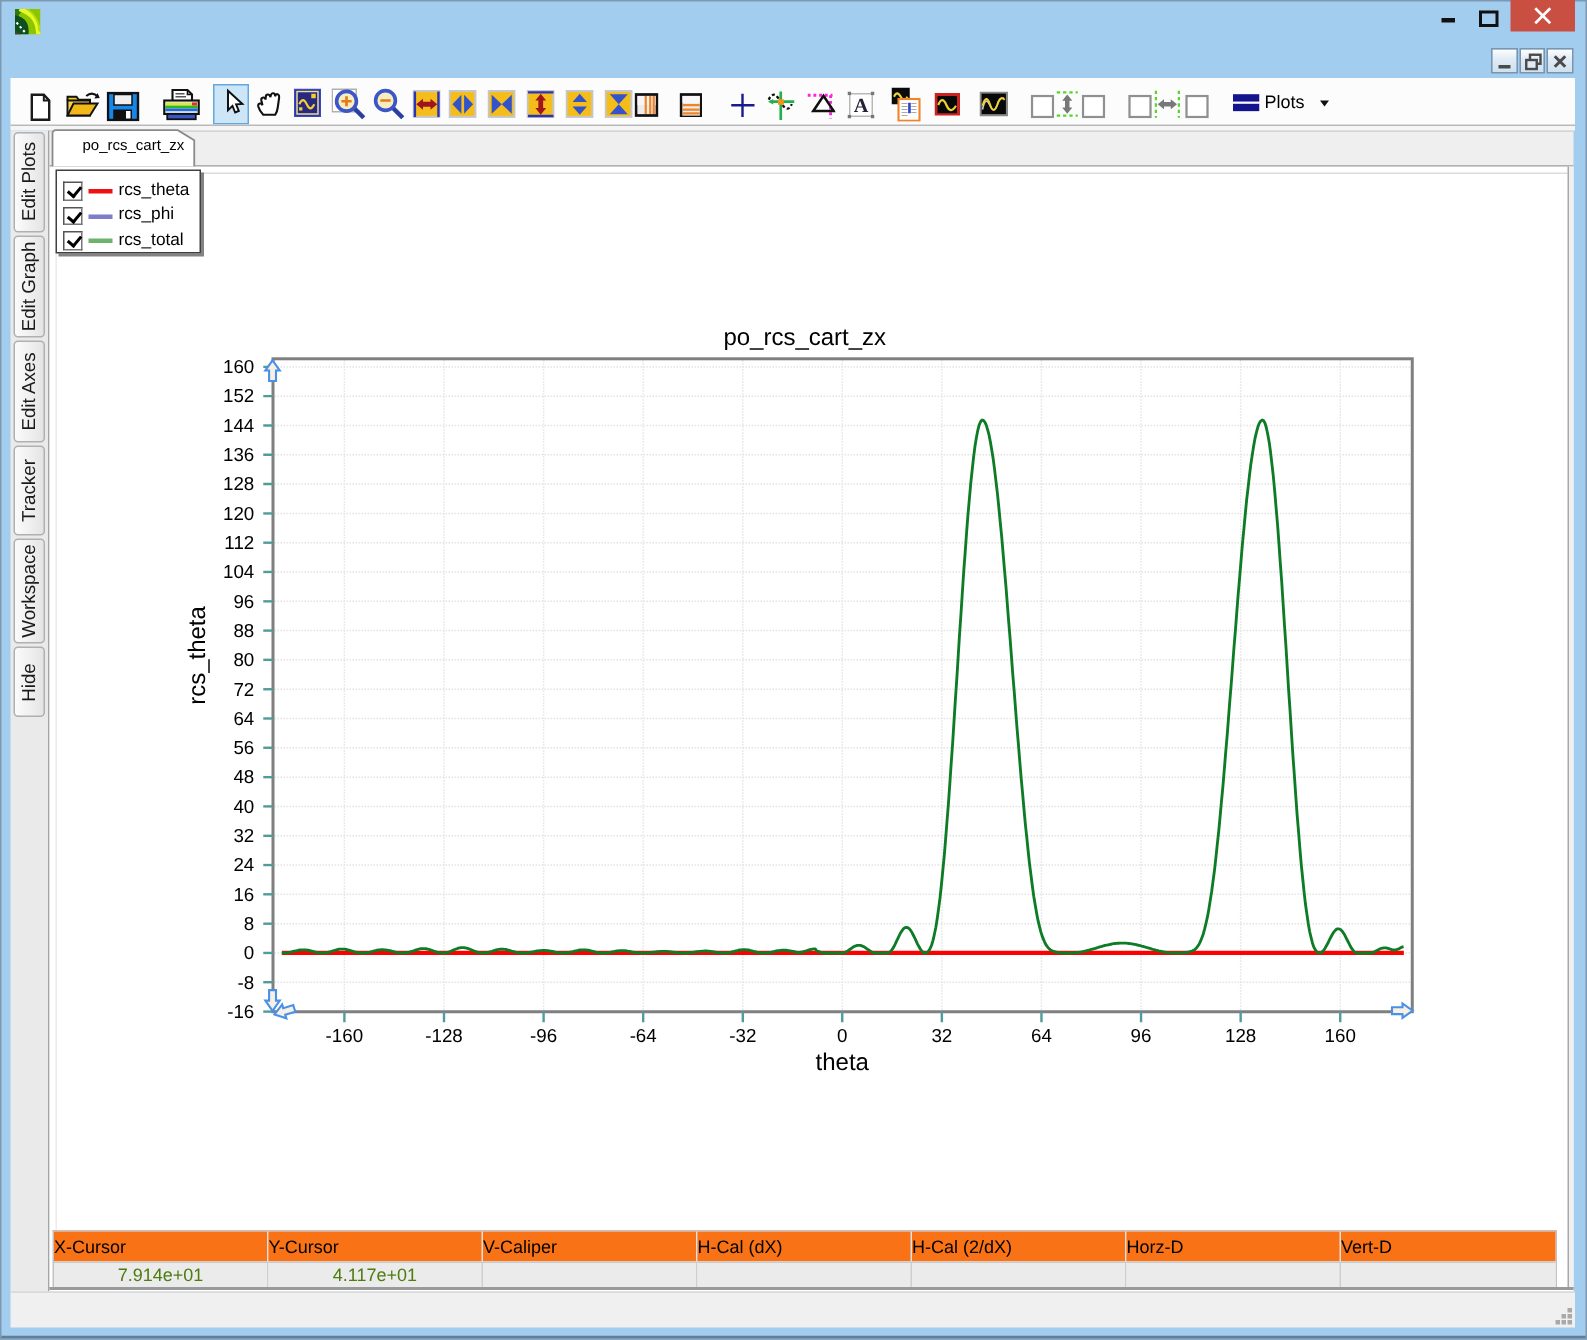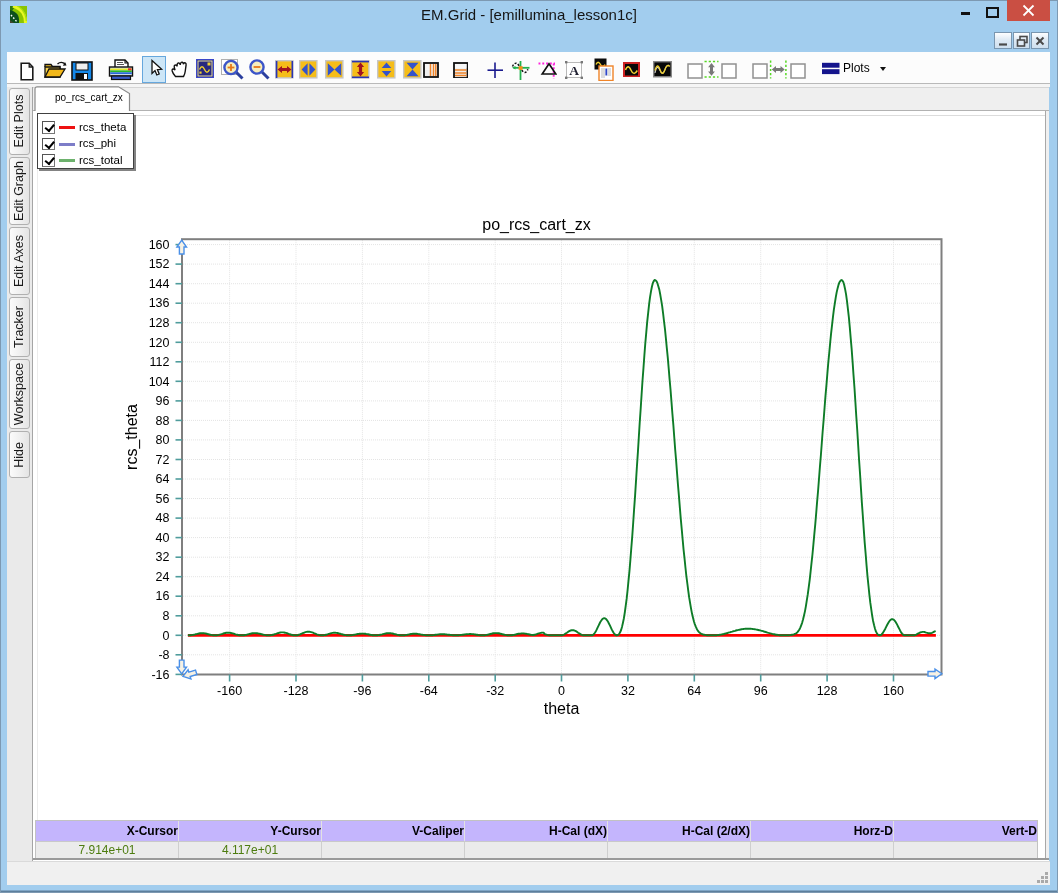--- a/index.html
+++ b/index.html
@@ -30,40 +30,39 @@
 .sbtn span{position:absolute;left:50%;top:50%;transform:translate(-50%,-50%) rotate(-90deg);white-space:nowrap;font-size:12.5px;color:#1a1a1a}
 #legend{position:absolute;left:37px;top:113px;width:96.5px;height:56px;background:#fff;border:1px solid #404040;box-shadow:2px 2px 0 rgba(100,100,100,.8);z-index:5}
 .lrow{position:absolute;left:4px;height:13px}
 .lcheck{position:absolute;left:0;top:0;width:12.5px;height:12.5px;background:#fff;border:1px solid #777;border-top-color:#555;border-left-color:#555}
 .lcheck:after{content:"";position:absolute;left:1.5px;top:2px;width:7px;height:3.5px;border-left:2.6px solid #000;border-bottom:2.6px solid #000;transform:rotate(-50deg)}
 .lline{position:absolute;left:16.5px;top:5px;width:16px;height:3px}
 .ltext{position:absolute;left:37px;top:-0.5px;font-size:11.5px;color:#000}
 #plot{position:absolute;left:100px;top:195px}
 #btable{position:absolute;left:35px;top:819.5px;width:1003px;border:1px solid #c2c2c2;border-bottom:none;z-index:4}
 .trow{display:grid;grid-template-columns:repeat(7,1fr)}
-.th{height:20px;background:#c4b5fd;font-size:12px;font-weight:bold;text-align:right;line-height:21px;border-right:1px solid #e2e2e2;color:#000}
+.th{height:20px;background:#f97316;font-size:12px;font-weight:normal;text-align:left;line-height:21px;border-right:1px solid #e2e2e2;color:#000}
 .td{height:17px;background:#ebebeb;font-size:12px;text-align:center;line-height:17px;border-right:1px solid #cfcfcf;border-top:1px solid #c9c9c9;color:#4d7c0f}
 .th:last-child,.td:last-child{border-right:none}
 #mdibot{position:absolute;left:33px;top:857.5px;width:1015.5px;height:2.5px;background:#9a9a9a;box-shadow:0 1px 0 #fff}
 #rightedge{position:absolute;left:1045.5px;top:110.5px;width:3px;height:747.5px;background:#f0f0f0}
 #statusbar{position:absolute;left:7px;top:861px;width:1042.5px;height:24px;background:#f0f0f0;border-top:1px solid #dadada}
 #grip{position:absolute;right:2px;bottom:2px;width:13px;height:13px}
 #grip i{position:absolute;width:3px;height:3px;background:#a9a9a9}
 </style></head><body>
 <div id="win">
 <svg class="abs" style="left:10px;top:6px" width="17" height="17" viewBox="0 0 17 17">
       <rect x="0" y="0" width="17" height="17" fill="#8bc400"></rect>
 <path d="M0,0 L6,0 Q3,3 1.5,6 L0,8 Z" fill="#2e7a10"></path>
 <path d="M0,4 Q5,5 7.5,8.5 Q9.5,11.5 9,17 L0,17 Z" fill="#0d4f1d"></path>
 <path d="M3,0 Q10,2.5 13,7 Q15.5,11 15.5,17" fill="none" stroke="#e8f822" stroke-width="3"></path>
 <path d="M8,0 Q13,3.5 14.8,8 Q16.2,11.5 16.3,15" fill="none" stroke="#aade10" stroke-width="1.2"></path>
 <line x1="1" y1="9" x2="7.5" y2="16.5" stroke="#fff" stroke-width="1.4" stroke-dasharray="1.6 1.8"></line>
 <path d="M0,14 L4,17 L0,17 Z" fill="#44442e"></path>
     </svg>
-<div id="titletext">EM.Grid - [emillumina_lesson1c]</div>
 <div id="mindash"></div>
     <div id="maxbox"></div>
 <div id="closebtn"><svg width="43" height="21">
         <g stroke="#fff" stroke-width="1.8">
           <line x1="16.5" y1="5.5" x2="26.5" y2="15.5"></line>
           <line x1="26.5" y1="5.5" x2="16.5" y2="15.5"></line>
         </g>
       </svg></div>
 <div id="mdibtns">
 <div class="mdib"><svg width="16" height="16">

